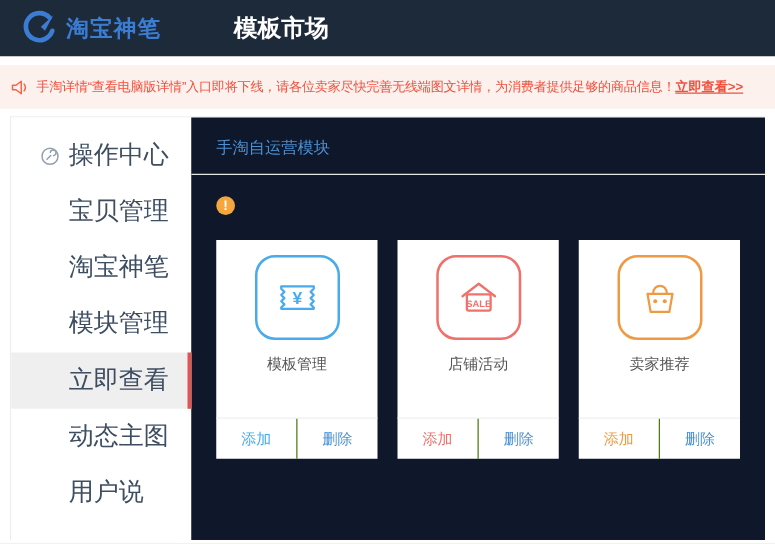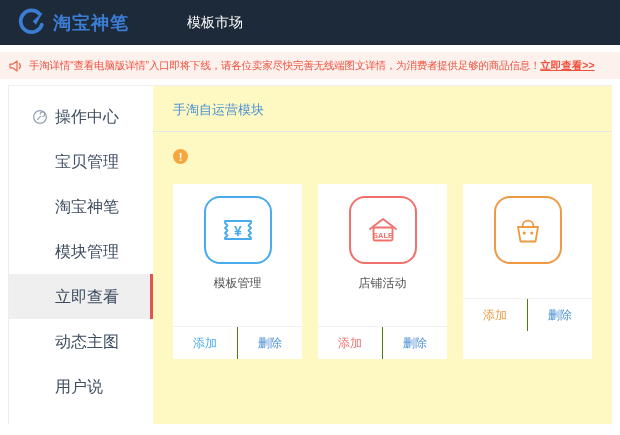--- a/index.html
+++ b/index.html
@@ -4,39 +4,39 @@
 <style>
   * { margin:0; padding:0; box-sizing:border-box; }
   html,body { width:620px; height:435px; background:#ffffff; overflow:hidden; }
   body { font-family:"Liberation Sans","DejaVu Sans",sans-serif; }
   .app { width:620px; height:435px; position:relative; }
 
   
   .header { height:45px; background:#1d2a3a; display:flex; align-items:center; padding:0 16px; }
   .brand { display:flex; align-items:center; gap:7px; cursor:pointer; }
   .brand-name { color:#3a7dd3; font-size:18px; font-weight:bold; letter-spacing:1px; }
-  .nav-item { color:#ffffff; font-size:14px; font-weight:normal; margin-left:58px; cursor:pointer; }
+  .nav-item { color:#ffffff; font-size:19px; font-weight:bold; margin-left:58px; cursor:pointer; }
 
   
-  .notice { margin-top:7px; height:27px; background:#fdf1ee; display:flex; align-items:center;
+  .notice { margin-top:7px; height:35px; background:#fdf1ee; display:flex; align-items:center;
             padding:0 8px; white-space:nowrap; overflow:hidden; }
   .notice-icon { flex:0 0 auto; margin-right:5px; display:flex; }
   .notice-text { color:#f0503c; font-size:10.5px; letter-spacing:-0.2px; }
   .notice-link { color:#f0503c; font-size:10.5px; text-decoration:underline; font-weight:bold; cursor:pointer; }
 
   
   .content { margin:6px 8px 10px 8px; height:339px; display:flex; border-top:1px solid #f0f0f0;
              border-left:1px solid #ededed; }
   .sidebar { width:144px; background:#ffffff; padding-top:8px; }
-  .side-item { position:relative; height:45px; line-height:45px; padding-left:46px; font-size:16px;
+  .side-item { position:relative; height:45px; line-height:45px; padding-left:46px; font-size:20px;
                color:#3e4d61; cursor:pointer; border-right:3px solid transparent; }
   .side-item.selected { background:#efefef; border-right-color:#e15450; }
   .side-icon { position:absolute; left:23px; top:15px; display:flex; }
 
-  .main { flex:1; background:#fef9c3; overflow:hidden; }
+  .main { flex:1; background:#0f172a; overflow:hidden; }
   .main-title { padding:15px 20px 12px; font-size:13px; color:#4a90d2;
                 border-bottom:1px solid #e5e5e6; }
   .tip { display:flex; align-items:center; gap:7px; margin:17px 20px 20px; }
   .tip-icon { width:15px; height:15px; border-radius:50%; background:#f5a63d; color:#fff;
               font-size:11px; font-weight:bold; display:flex; align-items:center; justify-content:center; flex:0 0 auto; }
   .tip-text { color:#666; font-size:12px; }
 
   .cards { display:flex; gap:16px; margin:0 20px; }
   .card { width:133px; background:#ffffff; text-align:center; }
   .icon-box { width:68px; height:68px; border:2px solid currentColor; border-radius:16px;
@@ -146,20 +146,21 @@
 
         <div class="card" style="color: rgb(239, 154, 67);">
           <div class="icon-box">
             <svg width="44" height="44" viewBox="0 0 44 44">
               <path d="M16.5 19 C16.5 10.5 27.5 10.5 27.5 19" fill="none" stroke="currentColor" stroke-width="1.8" stroke-linecap="round"></path>
               <path d="M12 19 H32 L29.5 33.5 H14.5 Z" fill="none" stroke="currentColor" stroke-width="1.8" stroke-linejoin="round"></path>
               <circle cx="18.2" cy="25" r="1.6" fill="currentColor"></circle>
               <circle cx="25.8" cy="25" r="1.6" fill="currentColor"></circle>
             </svg>
           </div>
+          <div class="card-label">卖家推荐</div>
           <div class="card-footer">
             <span class="card-action add">添加</span>
             <span class="card-action del">删除</span>
           </div>
         </div>
 
       </div>
     </div>
   </div>
 </div>

